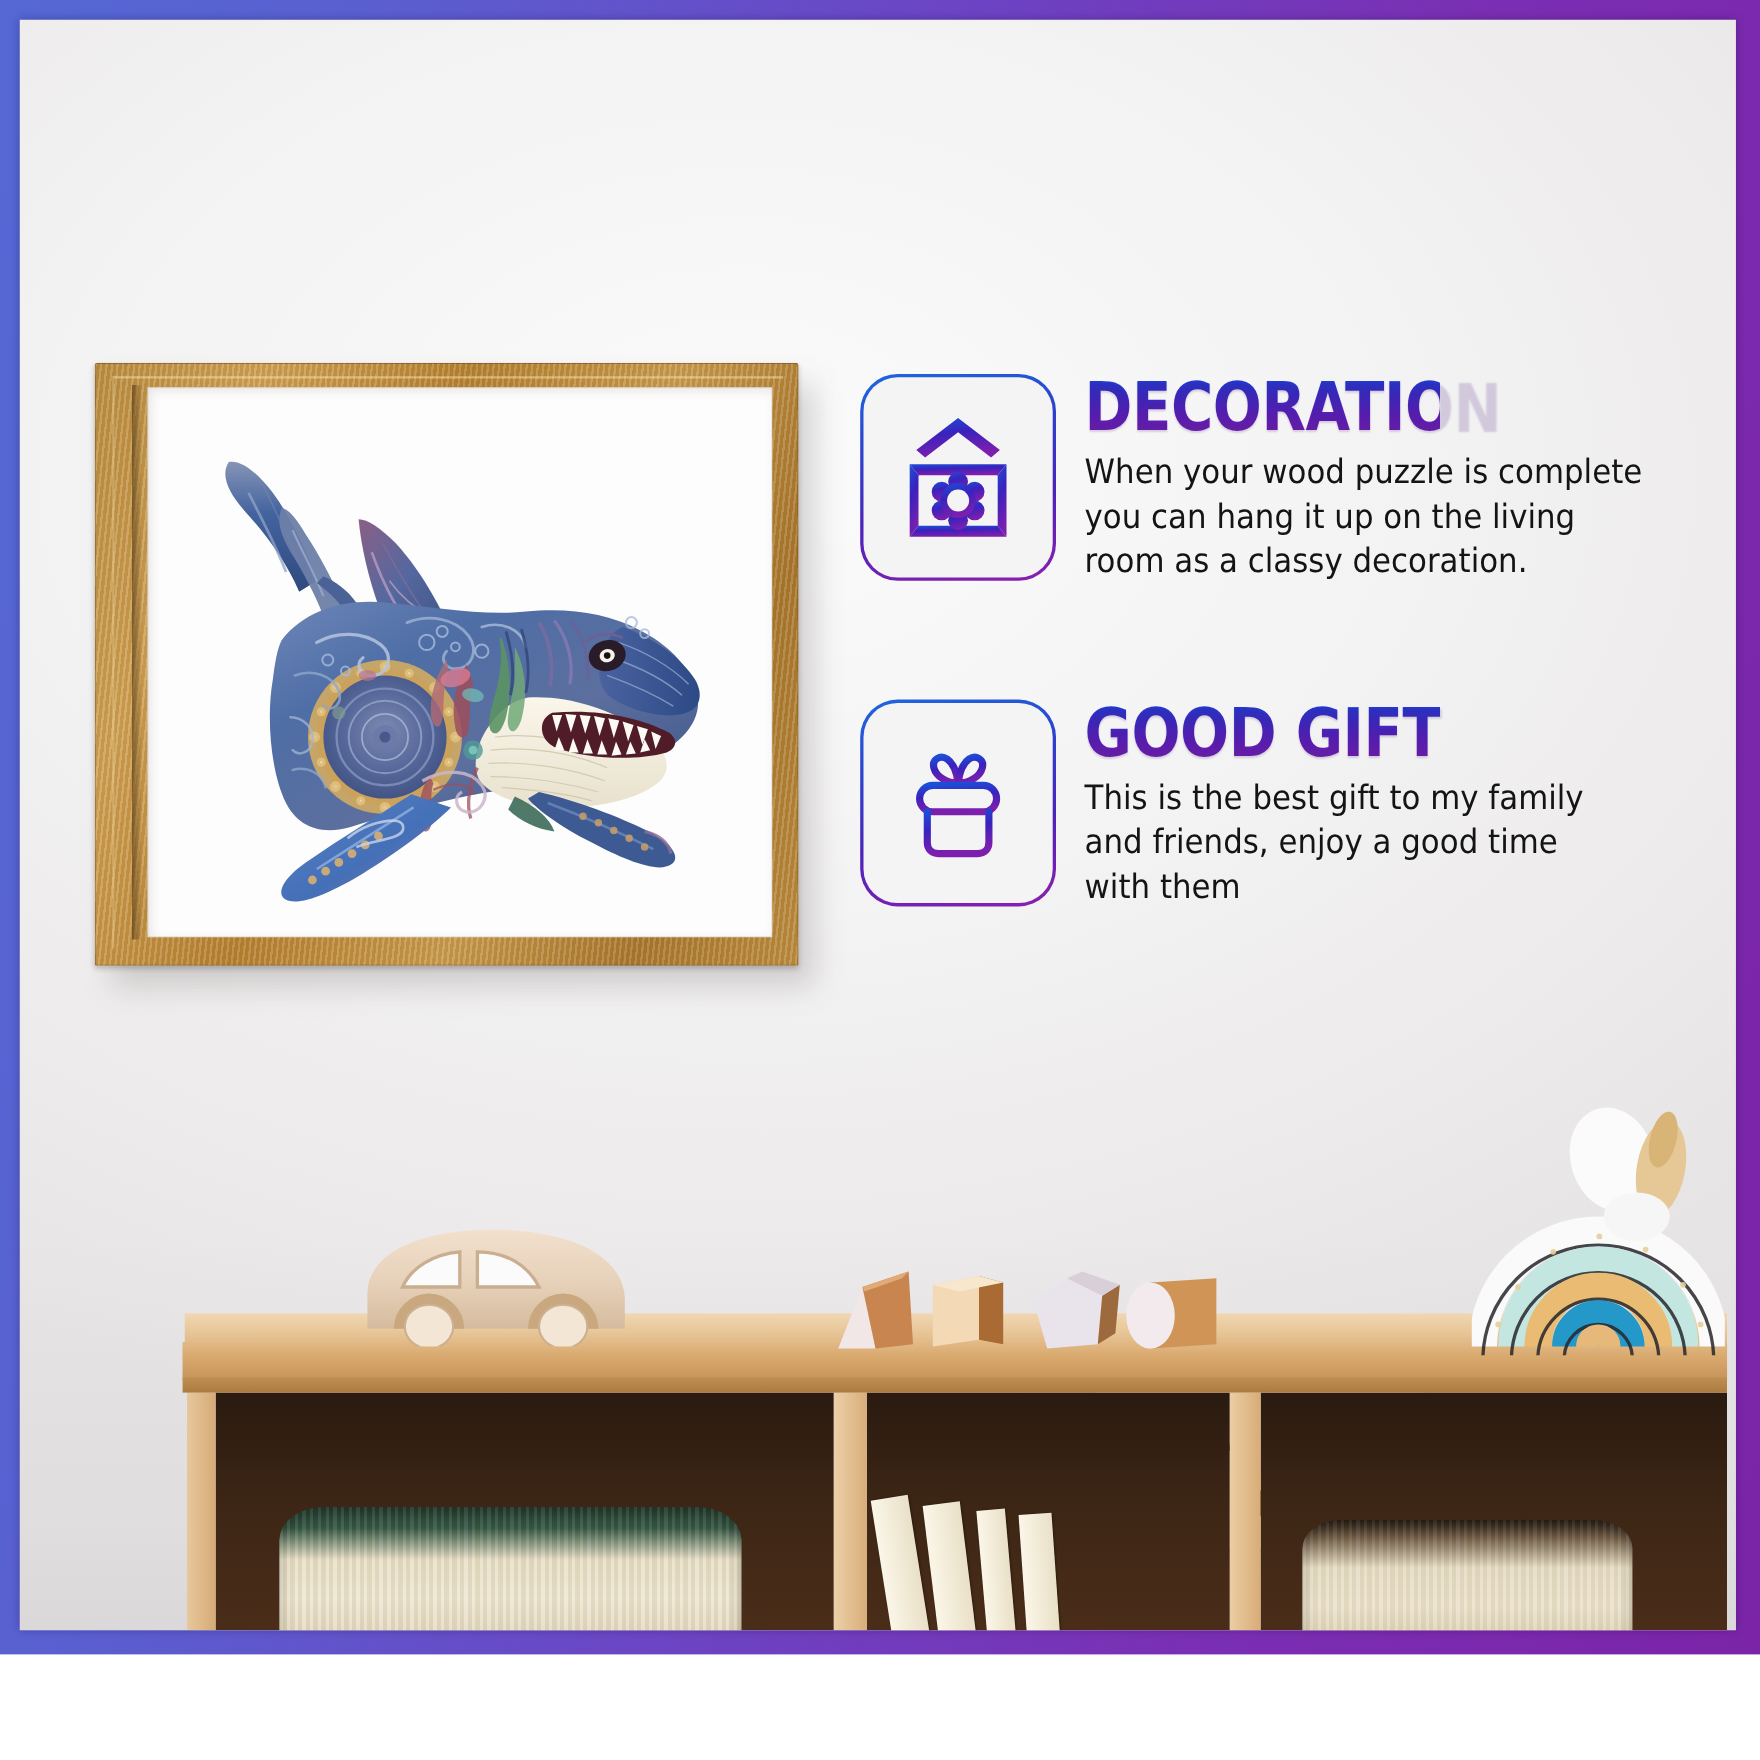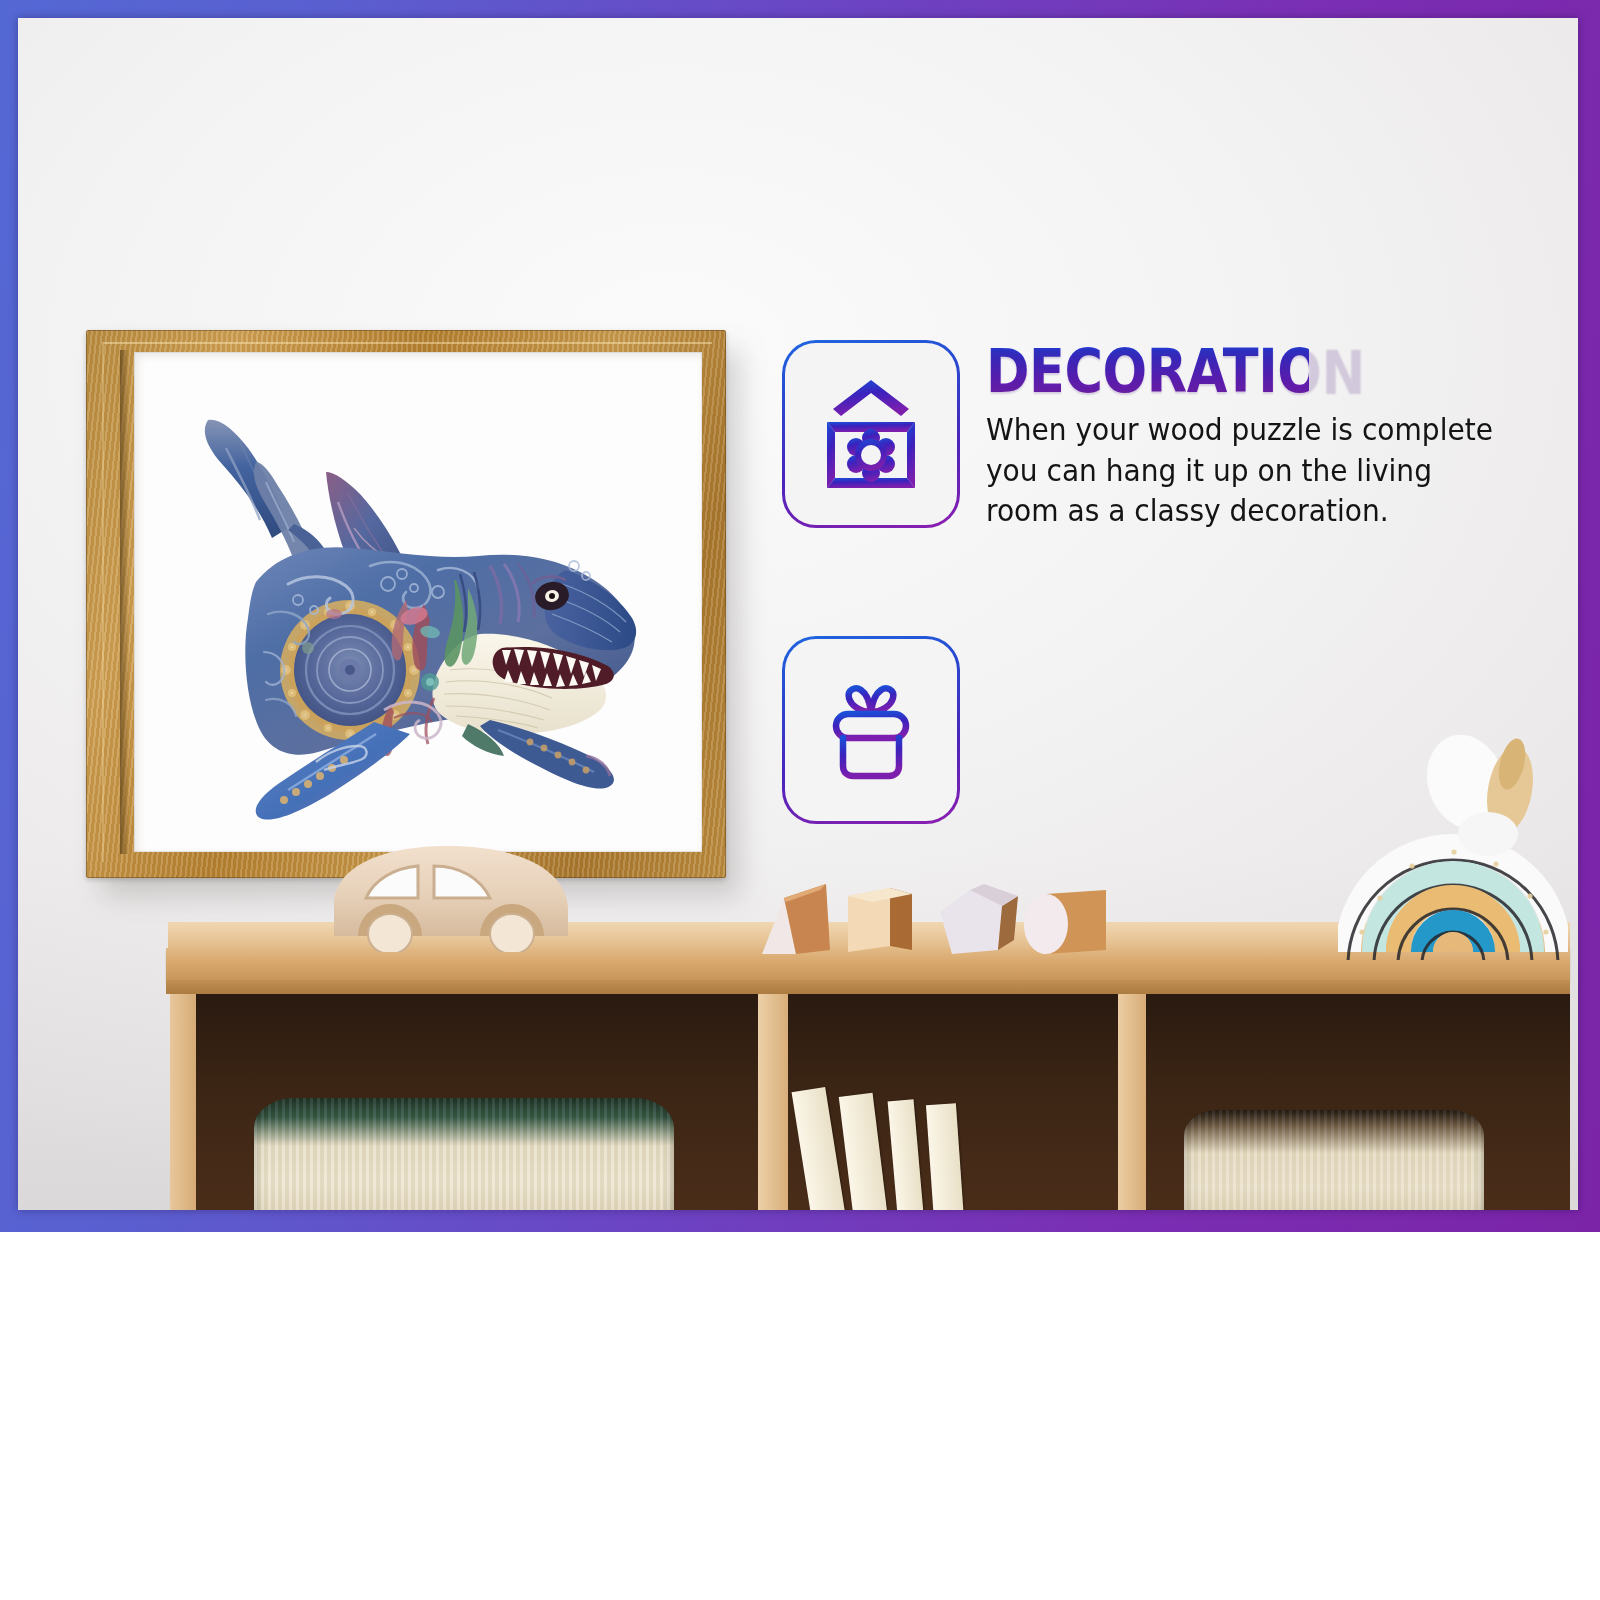--- a/index.html
+++ b/index.html
@@ -7,21 +7,21 @@
 
   html, body {
     width: 1600px; height: 1600px;
     font-family: "Liberation Sans", sans-serif;
     overflow: hidden;
   }
 
   
   .page {
     position: relative;
-    width: 1600px; height: 1232px;
+    width: 1600px; height: 1504px;
     background: linear-gradient(100deg, #5468d4 0%, #5a5fd0 18%, #6b45c4 46%, #7a2fb4 72%, #7b24a8 100%);
     padding: 18px 22px 22px 18px;
   }
 
   .scene {
     position: relative;
     width: 100%; height: 100%;
     background: #f3f2f1;
     overflow: hidden;
     box-shadow: 0 0 8px rgba(20,10,50,.35);
@@ -552,20 +552,28 @@
 
                 <rect x="23" y="46" width="70" height="24" rx="12"></rect>
 
                 <path d="M30 70 L30 98 C30 104 34 108 40 108 L76 108 C82 108 86 104 86 98 L86 70"></path>
 
                 <path d="M58 46 L58 108"></path>
               </g>
             </svg>
           </div>
         </div>
+        <div class="feature-text">
+          <div class="feature-title">GOOD GIFT</div>
+          <div class="feature-body">
+            <span class="ln">This is the best gift to my family</span>
+            <span class="ln">and friends, enjoy a good time</span>
+            <span class="ln">with them</span>
+          </div>
+        </div>
       </div>
     </div>
 
     <div class="lb-shadow"></div>
     <div class="lightbox">
       <div class="lb-row r1">
         <span class="ch">O</span>
         <span class="ch">H</span>
       </div>
       <div class="lb-row r2">

